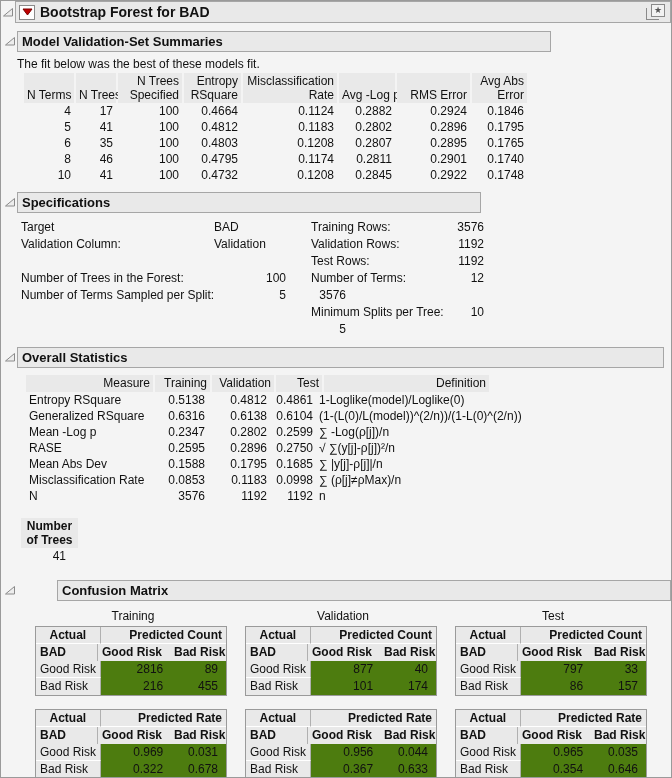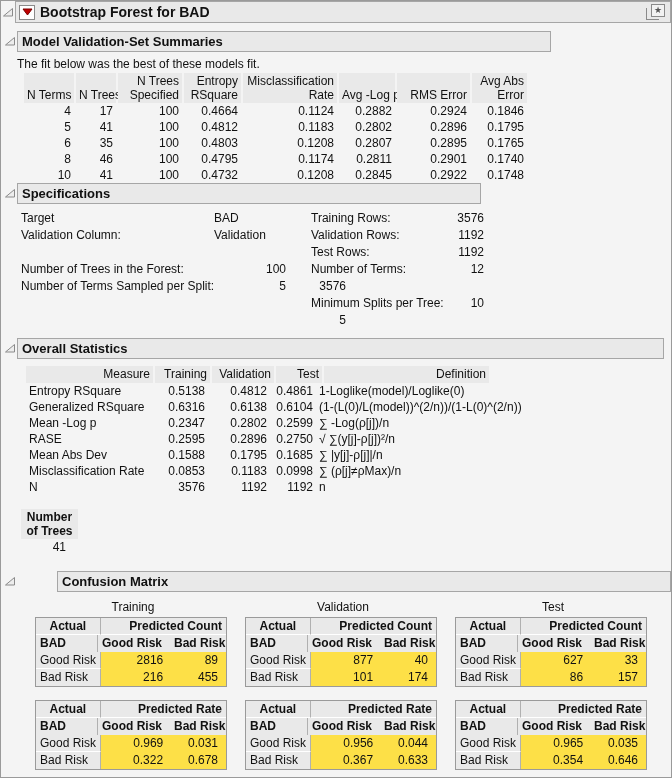--- a/index.html
+++ b/index.html
@@ -95,21 +95,21 @@
     background:#e9e9e9; font-weight:bold; text-align:center; padding:1px 2px;
   }
   .ntrees-head div { height:14px; line-height:14px; }
   .ntrees-val { text-align:right; padding-right:12px; height:16px; line-height:16px; }
 
   
   .cm-wrap { margin-left:34px; }
   .cm-row-of-groups { display:flex; gap:14px; }
   .cm-group { width:196px; }
   .cm-title { text-align:center; height:16px; line-height:16px; margin-bottom:2px; }
-  .cm-table { border:1px solid #9a9a9a; background:#fde047; width:192px; }
+  .cm-table { border:1px solid #9a9a9a; background:#4d7c0f; width:192px; }
   .cmr { display:flex; height:17px; line-height:16px; }
   .cmc { padding:0 4px; white-space:nowrap; }
   .cm-lab { width:66px; border-right:1px solid #b0b0b0; }
   .cm-c1 { width:72px; }
   .cm-c2 { width:56px; }
   .cm-head { background:#e9e9e9; font-weight:bold; }
   .cm-center { text-align:center; }
   .cm-span2 { width:128px; text-align:right; }
   .cm-gap-b { border-bottom:1px solid #fff; }
   .cm-rowlab { background:#e9e9e9; }
@@ -236,90 +236,90 @@
       <div class="cell num sc1 scell">41</div>
       <div class="cell num sc2 scell">100</div>
       <div class="cell num sc3 scell">0.4732</div>
       <div class="cell num sc4 scell">0.1208</div>
       <div class="cell num sc5 scell">0.2845</div>
       <div class="cell num sc6 scell">0.2922</div>
       <div class="cell num sc7 scell">0.1748</div>
     </div>
   </div>
 
-  <div class="sec" style="">
-    <div class="disc-col">
-      <svg width="10" height="9">
-        <polygon points="0.5,8 9.5,8 9.5,0.5" fill="#ededed" stroke="#8a8a8a" stroke-width="1"></polygon>
-      </svg>
-    </div>
-    <div class="sec-bar w-specs">
-      <span class="sec-title">Specifications</span>
-    </div>
-  </div>
-
-  <div class="specs">
-    <div class="spec-left">
-      <div class="sprow">
-        <span class="sp-label">Target</span>
-        <span class="sp-val txt">BAD</span>
-      </div>
-      <div class="sprow">
-        <span class="sp-label">Validation Column:</span>
-        <span class="sp-val txt">Validation</span>
-      </div>
-      <div class="sprow">
-        <span class="sp-label"></span>
-        <span class="sp-val txt"></span>
-      </div>
-      <div class="sprow">
-        <span class="sp-label">Number of Trees in the Forest:</span>
-        <span class="sp-val num">100</span>
-      </div>
-      <div class="sprow">
-        <span class="sp-label">Number of Terms Sampled per Split:</span>
-        <span class="sp-val num">5</span>
-      </div>
-    </div>
-    <div class="spec-right">
-      <div class="sprow">
-        <span class="sp-label">Training Rows:</span>
-        <span class="sp-val">3576</span>
-      </div>
-      <div class="sprow">
-        <span class="sp-label">Validation Rows:</span>
-        <span class="sp-val">1192</span>
-      </div>
-      <div class="sprow">
-        <span class="sp-label">Test Rows:</span>
-        <span class="sp-val">1192</span>
-      </div>
-      <div class="sprow">
-        <span class="sp-label">Number of Terms:</span>
-        <span class="sp-val">12</span>
-      </div>
-      <div class="sprow">
-        <span class="sp-val">3576</span>
-      </div>
-      <div class="sprow">
-        <span class="sp-label">Minimum Splits per Tree:</span>
-        <span class="sp-val">10</span>
-      </div>
-      <div class="sprow">
-        <span class="sp-val">5</span>
-      </div>
-    </div>
-  </div>
-
   <div class="sec" style="margin-top:9px;">
     <div class="disc-col">
       <svg width="10" height="9">
         <polygon points="0.5,8 9.5,8 9.5,0.5" fill="#ededed" stroke="#8a8a8a" stroke-width="1"></polygon>
       </svg>
     </div>
+    <div class="sec-bar w-specs">
+      <span class="sec-title">Specifications</span>
+    </div>
+  </div>
+
+  <div class="specs">
+    <div class="spec-left">
+      <div class="sprow">
+        <span class="sp-label">Target</span>
+        <span class="sp-val txt">BAD</span>
+      </div>
+      <div class="sprow">
+        <span class="sp-label">Validation Column:</span>
+        <span class="sp-val txt">Validation</span>
+      </div>
+      <div class="sprow">
+        <span class="sp-label"></span>
+        <span class="sp-val txt"></span>
+      </div>
+      <div class="sprow">
+        <span class="sp-label">Number of Trees in the Forest:</span>
+        <span class="sp-val num">100</span>
+      </div>
+      <div class="sprow">
+        <span class="sp-label">Number of Terms Sampled per Split:</span>
+        <span class="sp-val num">5</span>
+      </div>
+    </div>
+    <div class="spec-right">
+      <div class="sprow">
+        <span class="sp-label">Training Rows:</span>
+        <span class="sp-val">3576</span>
+      </div>
+      <div class="sprow">
+        <span class="sp-label">Validation Rows:</span>
+        <span class="sp-val">1192</span>
+      </div>
+      <div class="sprow">
+        <span class="sp-label">Test Rows:</span>
+        <span class="sp-val">1192</span>
+      </div>
+      <div class="sprow">
+        <span class="sp-label">Number of Terms:</span>
+        <span class="sp-val">12</span>
+      </div>
+      <div class="sprow">
+        <span class="sp-val">3576</span>
+      </div>
+      <div class="sprow">
+        <span class="sp-label">Minimum Splits per Tree:</span>
+        <span class="sp-val">10</span>
+      </div>
+      <div class="sprow">
+        <span class="sp-val">5</span>
+      </div>
+    </div>
+  </div>
+
+  <div class="sec" style="margin-top:9px;">
+    <div class="disc-col">
+      <svg width="10" height="9">
+        <polygon points="0.5,8 9.5,8 9.5,0.5" fill="#ededed" stroke="#8a8a8a" stroke-width="1"></polygon>
+      </svg>
+    </div>
     <div class="sec-bar w-full">
       <span class="sec-title">Overall Statistics</span>
     </div>
   </div>
 
   <div class="tbl" style="margin-top:7px; margin-left:25px;">
     <div class="thdr ohdr">
       <div class="hcell left oc0">
           <span>Measure</span>
         </div>
@@ -467,21 +467,21 @@
             <div class="cmc cm-lab cm-head cm-center cm-gap-b">Actual</div>
             <div class="cmc cm-span2 cm-head cm-gap-b">Predicted Count</div>
           </div>
           <div class="cmr">
             <div class="cmc cm-lab cm-head">BAD</div>
             <div class="cmc cm-c1 cm-head cm-num">Good Risk</div>
             <div class="cmc cm-c2 cm-head cm-num">Bad Risk</div>
           </div>
           <div class="cmr">
             <div class="cmc cm-lab cm-rowlab cm-gap-b">Good Risk</div>
-            <div class="cmc cm-c1 cm-num">627</div>
+            <div class="cmc cm-c1 cm-num">797</div>
             <div class="cmc cm-c2 cm-num">33</div>
           </div>
           <div class="cmr">
             <div class="cmc cm-lab cm-rowlab">Bad Risk</div>
             <div class="cmc cm-c1 cm-num">86</div>
             <div class="cmc cm-c2 cm-num">157</div>
           </div>
         </div>
       </div>
     </div>

